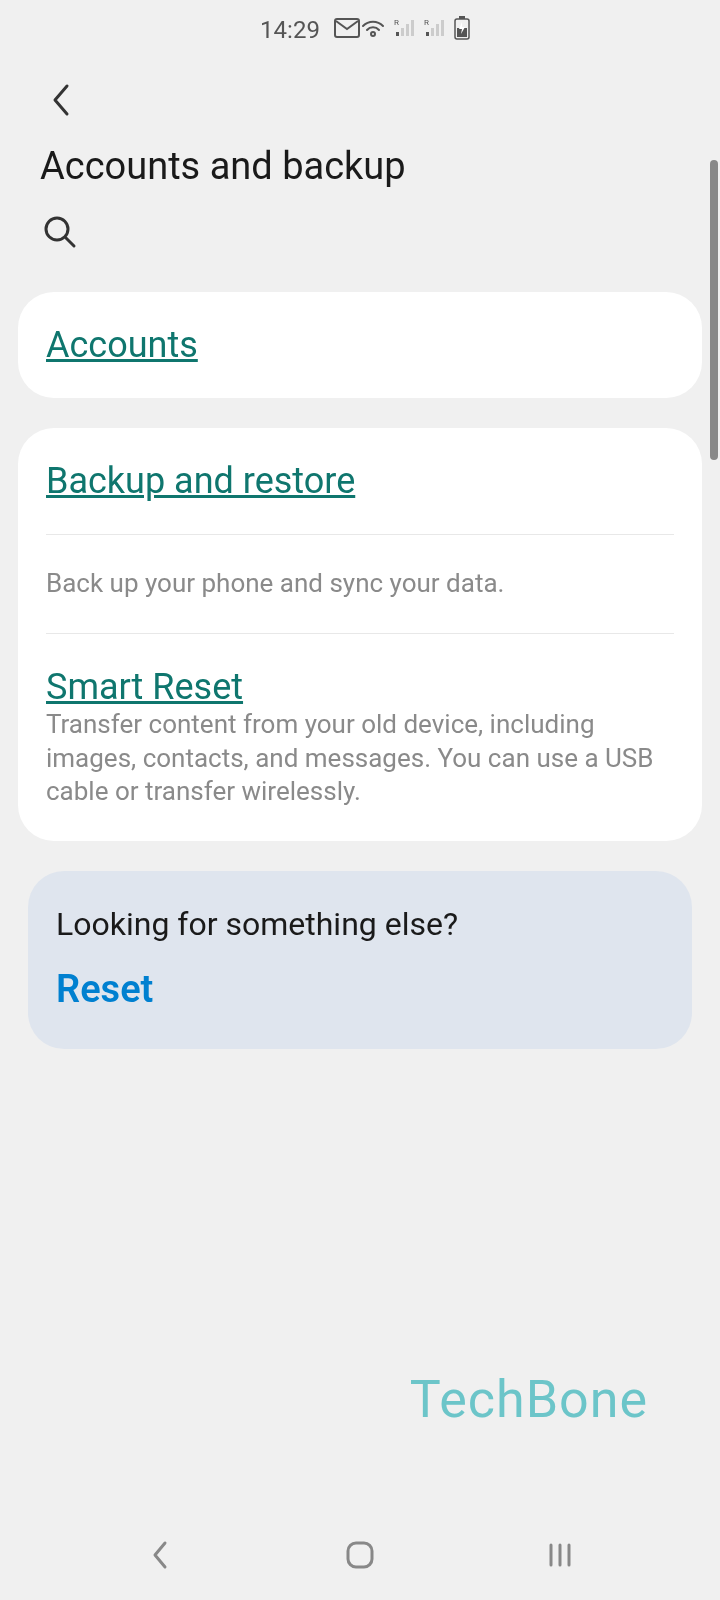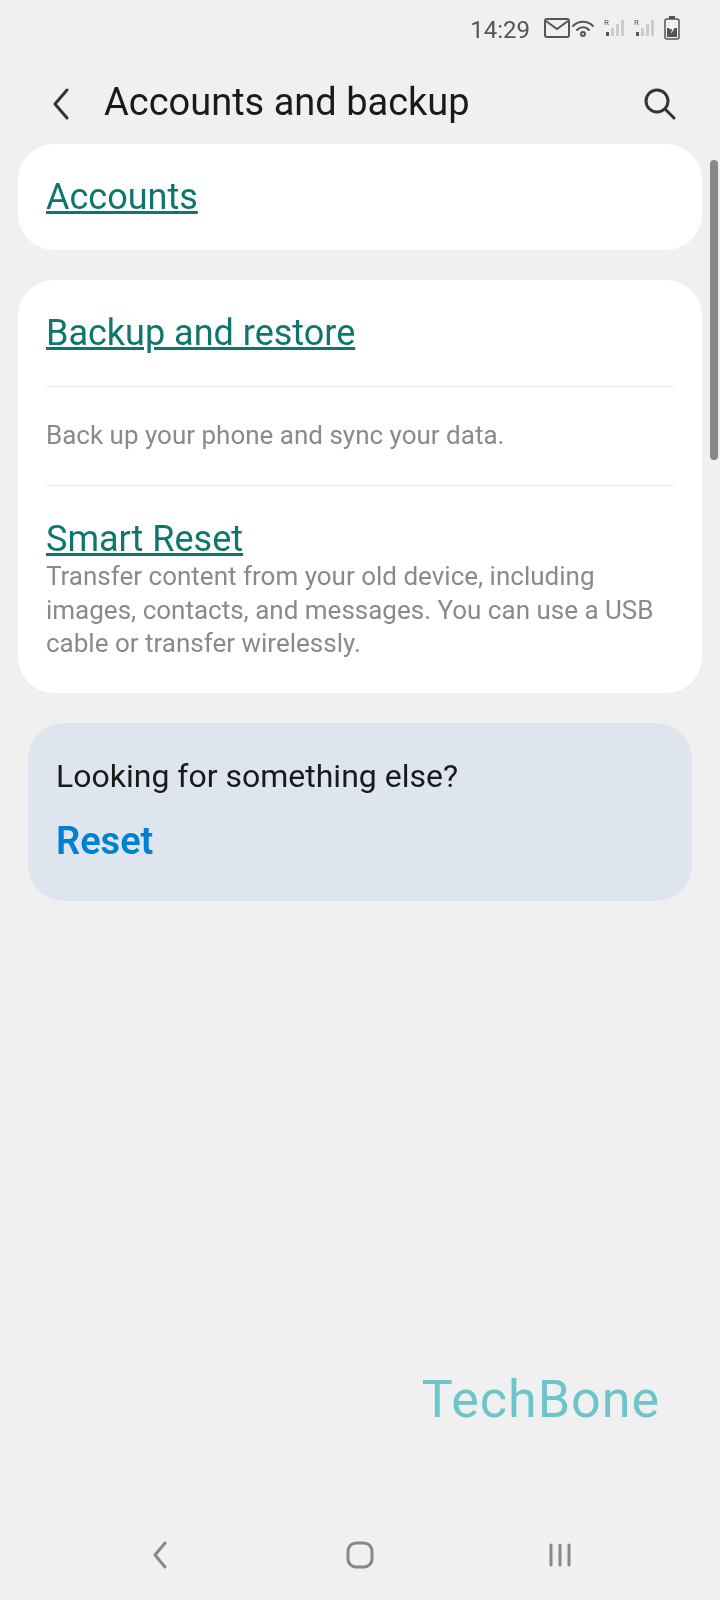--- a/index.html
+++ b/index.html
@@ -8,41 +8,42 @@
       height: 1600px;
       background: #f0f0f0;
       font-family: -apple-system, BlinkMacSystemFont, 'Segoe UI', Roboto, sans-serif;
       position: relative;
       overflow: hidden;
     }
     .status-bar {
       height: 60px;
       display: flex;
       align-items: center;
-      justify-content: flex-end;
+      justify-content: center;
       padding: 0 40px 0 50px;
       color: #555;
     }
     .status-left {
       display: flex;
       align-items: center;
       gap: 14px;
       font-size: 24px;
       color: #555;
     }
     .status-right {
       display: flex;
       align-items: center;
       gap: 8px;
     }
     .header {
       display: flex;
-      align-items: flex-end;
-      padding: 20px 40px 20px 40px;
+      align-items: flex-start;
+      padding: 20px 40px 40px 40px;
       gap: 24px;
+      flex-direction: column;
     }
     .back-arrow {
       width: 40px;
       height: 40px;
       display: flex;
       align-items: center;
       justify-content: center;
     }
     .page-title {
       font-size: 38px;
@@ -95,21 +96,21 @@
       margin-bottom: 24px;
     }
     .suggestion-link {
       font-size: 38px;
       color: #0080d0;
       font-weight: 600;
     }
     .watermark {
       position: absolute;
       bottom: 170px;
-      right: 60px;
+      right: 72px;
       font-size: 52px;
       color: #6cc5c9;
       font-weight: 400;
       letter-spacing: 1px;
     }
     .nav-bar {
       position: absolute;
       bottom: 0;
       left: 0;
       right: 0;

